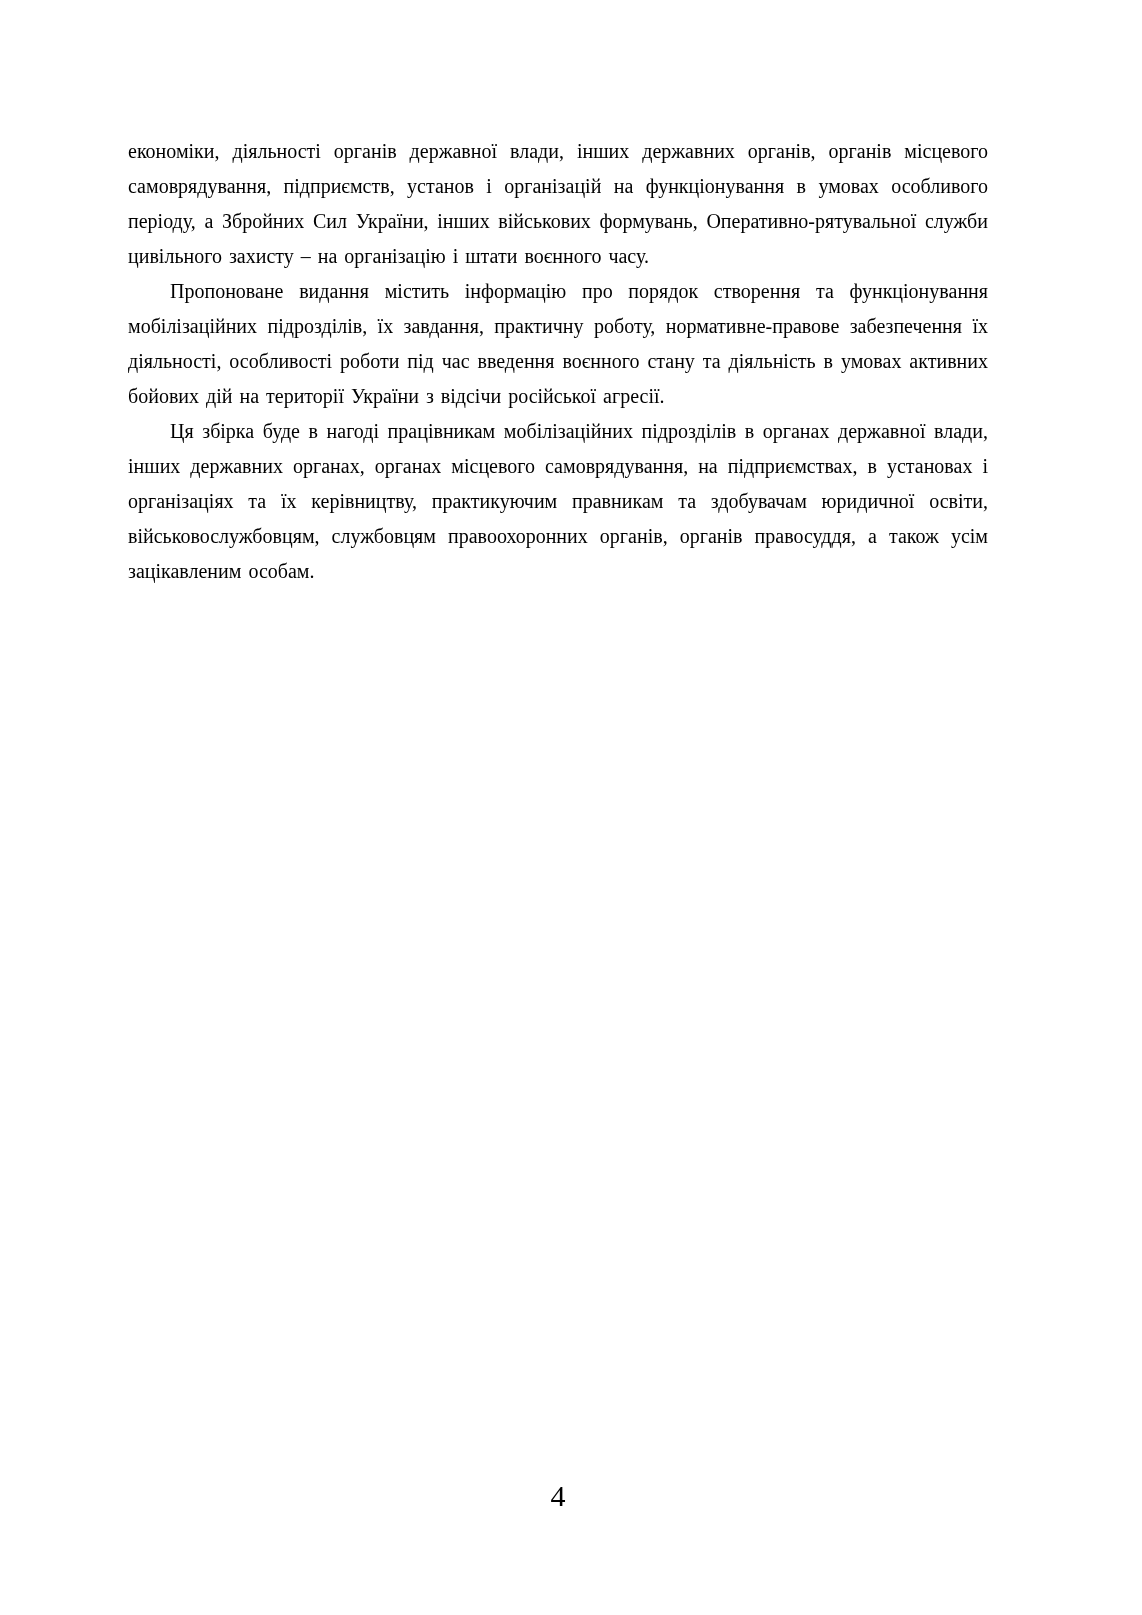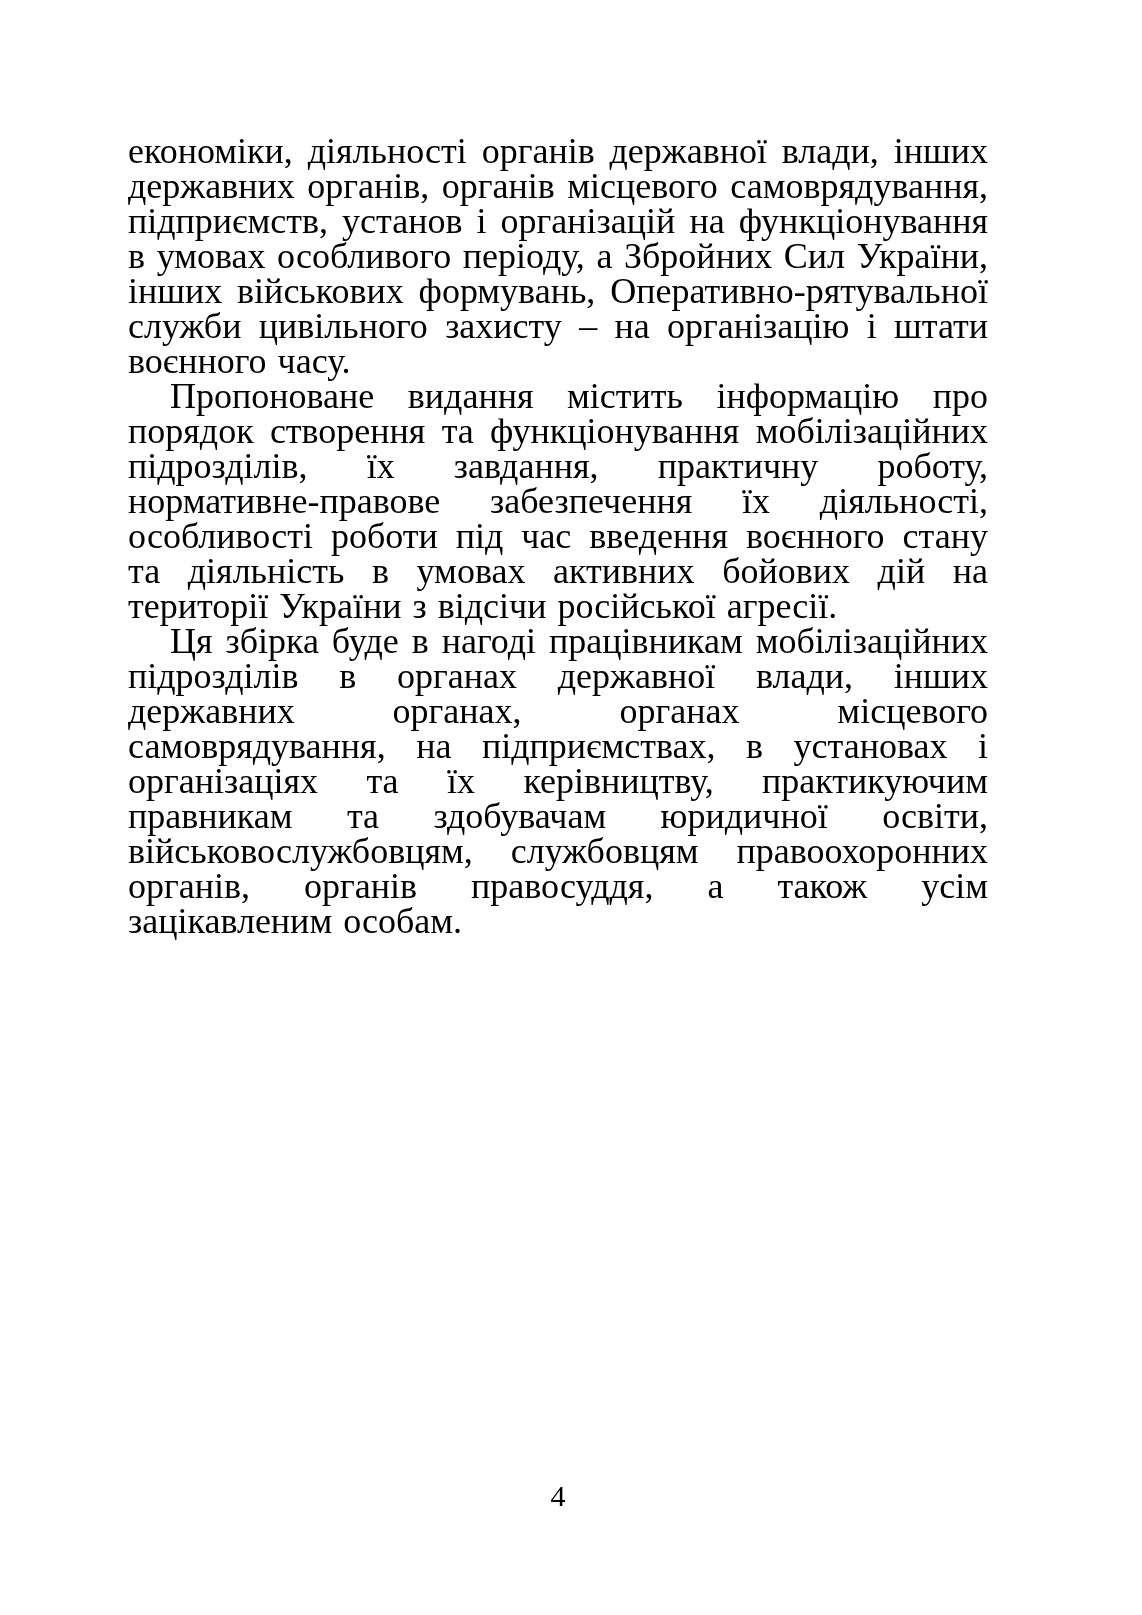--- a/index.html
+++ b/index.html
@@ -17,21 +17,21 @@
     overflow: hidden;
   }
   .text-block {
     position: absolute;
     left: 128px;
     top: 134px;
     width: 860px;
   }
   .para {
     margin: 0;
-    font-size: 36px;
+    font-size: 20px;
     line-height: 35px;
     text-align: justify;
     text-justify: inter-word;
     word-spacing: 2px;
   }
   .para.indent {
     text-indent: 42px;
   }
   .page-number {
     position: absolute;

